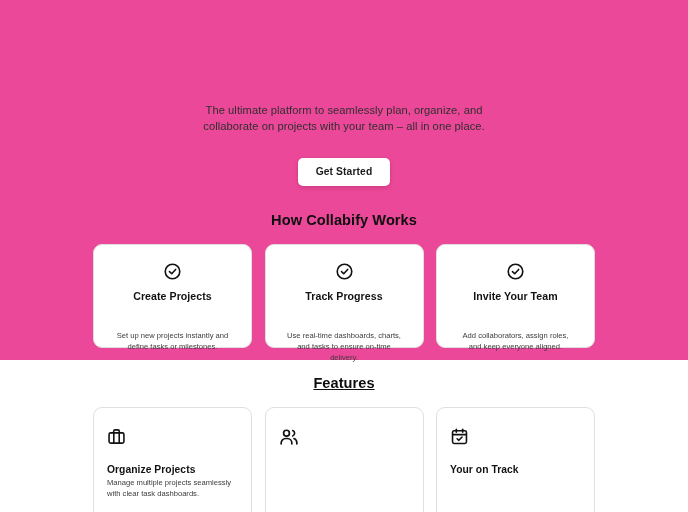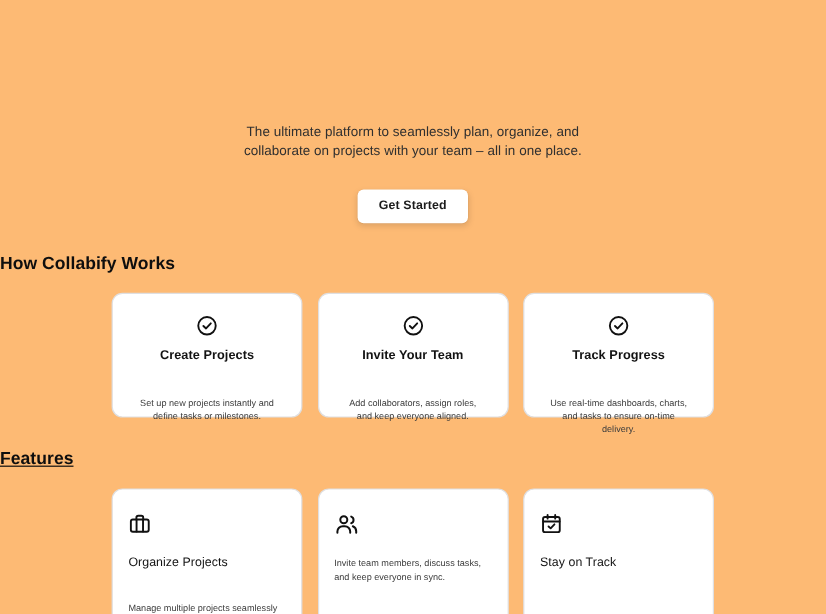--- a/index.html
+++ b/index.html
@@ -6,23 +6,23 @@
   html, body {
     width: 688px;
     height: 512px;
     background: #ffffff;
     font-family: "Liberation Sans", sans-serif;
     color: #111111;
     overflow: hidden;
   }
   .page {
     width: 688px;
-    height: 512px;
+    height: 360px;
     position: relative;
-    background: #fdba74;
+    background: #ec4899;
   }
 
   
   .hero {
     padding-top: 103px;
     text-align: center;
   }
   .hero-sub {
     font-size: 11.2px;
     line-height: 15.5px;
@@ -45,21 +45,21 @@
     font-weight: bold;
     color: #1b1b1b;
     font-family: "Liberation Sans", sans-serif;
     box-shadow: 0 2px 5px rgba(0,0,0,0.13), 0 0 0 0.6px rgba(0,0,0,0.035);
     cursor: pointer;
     letter-spacing: 0.1px;
   }
 
   
   .section-title {
-    text-align: left;
+    text-align: center;
     font-size: 14.6px;
     font-weight: bold;
     color: #0e0e0e;
     letter-spacing: 0.05px;
   }
   .sec-works-title { margin-top: 26px; }
   .sec-features-title { margin-top: 27px; text-decoration: underline; }
 
   
   .card-grid {
@@ -110,23 +110,23 @@
     padding: 19px 13px 0;
     text-align: left;
   }
   .feature-icon {
     margin-bottom: 17px;
     display: block;
     height: 20px;
   }
   .feature-card-title {
     font-size: 10.3px;
-    font-weight: normal;
+    font-weight: bold;
     color: #121212;
-    margin-bottom: 26px;
+    margin-bottom: 2px;
     letter-spacing: 0.05px;
   }
   .feature-card-desc {
     font-size: 7.6px;
     line-height: 11px;
     color: #3c3c3c;
     max-width: 138px;
   }
 
   svg { display: block; }
@@ -159,33 +159,33 @@
       <div class="work-card-desc">Set up new projects instantly and define tasks or milestones.</div>
     </div>
 
     <div class="card work-card">
       <span class="work-icon">
         <svg width="19" height="19" viewBox="0 0 24 24" fill="none" stroke="#111111" stroke-width="2" stroke-linecap="round" stroke-linejoin="round">
           <circle cx="12" cy="12" r="9.2"></circle>
           <polyline points="8.2,12.2 11,14.8 16,9.4"></polyline>
         </svg>
       </span>
+      <div class="work-card-title">Track Progress</div>
+      <div class="work-card-desc">Use real-time dashboards, charts, and tasks to ensure on-time delivery.</div>
+    </div>
+
+    <div class="card work-card">
+      <span class="work-icon">
+        <svg width="19" height="19" viewBox="0 0 24 24" fill="none" stroke="#111111" stroke-width="2" stroke-linecap="round" stroke-linejoin="round">
+          <circle cx="12" cy="12" r="9.2"></circle>
+          <polyline points="8.2,12.2 11,14.8 16,9.4"></polyline>
+        </svg>
+      </span>
       <div class="work-card-title">Invite Your Team</div>
       <div class="work-card-desc">Add collaborators, assign roles, and keep everyone aligned.</div>
-    </div>
-
-    <div class="card work-card">
-      <span class="work-icon">
-        <svg width="19" height="19" viewBox="0 0 24 24" fill="none" stroke="#111111" stroke-width="2" stroke-linecap="round" stroke-linejoin="round">
-          <circle cx="12" cy="12" r="9.2"></circle>
-          <polyline points="8.2,12.2 11,14.8 16,9.4"></polyline>
-        </svg>
-      </span>
-      <div class="work-card-title">Track Progress</div>
-      <div class="work-card-desc">Use real-time dashboards, charts, and tasks to ensure on-time delivery.</div>
     </div>
 
   </section>
 
   <h2 class="section-title sec-features-title">Features</h2>
 
   <section class="card-grid features-grid">
 
     <div class="card feature-card">
       <span class="feature-icon">
@@ -202,31 +202,30 @@
 
     <div class="card feature-card">
       <span class="feature-icon">
         <svg width="20" height="20" viewBox="0 0 24 24" fill="none" stroke="#111111" stroke-width="2" stroke-linecap="round" stroke-linejoin="round">
           <circle cx="9" cy="7.4" r="3.5"></circle>
           <path d="M2.6 20.4v-1.2a5.4 5.4 0 0 1 5.4-5.4h2a5.4 5.4 0 0 1 5.4 5.4v1.2"></path>
           <path d="M16.4 4.2a3.5 3.5 0 0 1 0 6.6"></path>
           <path d="M18 13.9a5.4 5.4 0 0 1 3.4 5v1.5"></path>
         </svg>
       </span>
-      <div class="feature-card-desc">Invite team members, discuss tasks, and keep everyone in sync.</div>
     </div>
 
     <div class="card feature-card">
       <span class="feature-icon">
         <svg width="19" height="19" viewBox="0 0 24 24" fill="none" stroke="#111111" stroke-width="2" stroke-linecap="round" stroke-linejoin="round">
           <rect x="3.2" y="4.8" width="17.6" height="16" rx="2.1"></rect>
           <line x1="3.4" y1="9.6" x2="20.6" y2="9.6"></line>
           <line x1="8" y1="2.8" x2="8" y2="6.6"></line>
           <line x1="16" y1="2.8" x2="16" y2="6.6"></line>
           <polyline points="9,14.8 11.2,16.8 15.2,12.6"></polyline>
         </svg>
       </span>
-      <div class="feature-card-title">Stay on Track</div>
+      <div class="feature-card-title">Your on Track</div>
     </div>
 
   </section>
 
 </div>
 
 </body></html>

